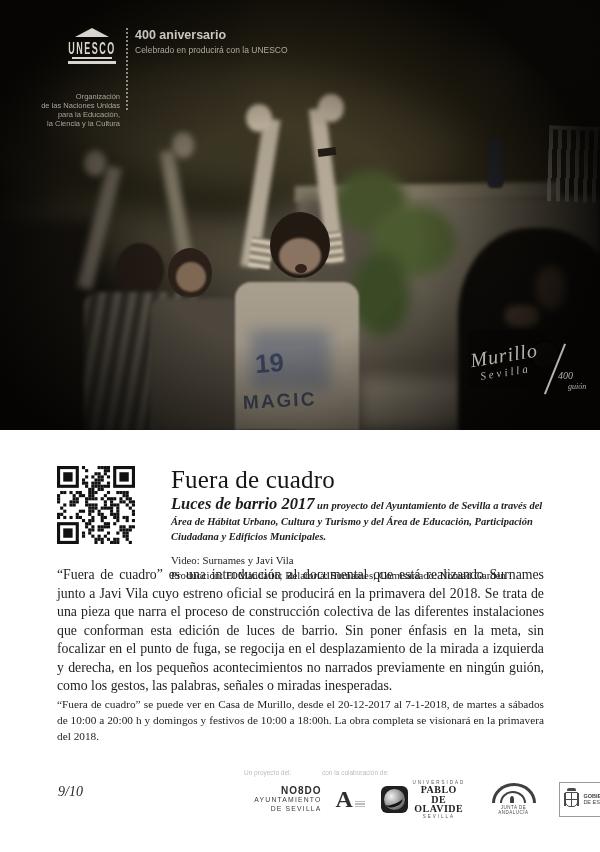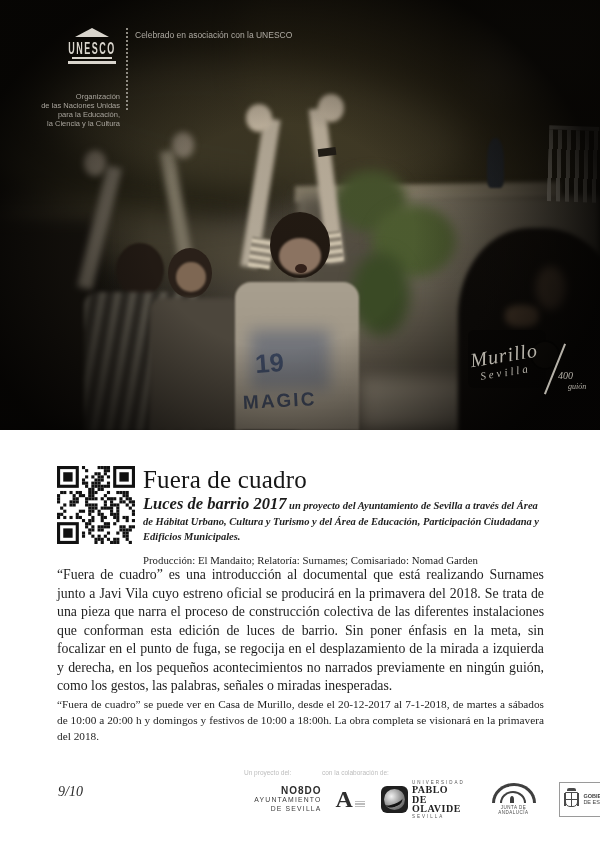--- a/index.html
+++ b/index.html
@@ -78,21 +78,21 @@
 
   
   .signature{position:absolute;left:462px;top:342px;width:130px;height:66px;z-index:6;color:#b6b2a9;}
   .sig-name{position:absolute;left:8px;top:2px;font-style:italic;font-size:20px;letter-spacing:1px;transform:rotate(-9deg);}
   .sig-city{position:absolute;left:18px;top:24px;font-style:italic;font-size:11px;letter-spacing:3px;transform:rotate(-9deg);}
   .sig-slash{position:absolute;left:92px;top:0;width:2px;height:54px;background:#b6b2a9;transform:rotate(22deg);}
   .sig-400{position:absolute;left:96px;top:28px;font-style:italic;font-size:10px;}
   .sig-anos{position:absolute;left:106px;top:40px;font-style:italic;font-size:8px;}
 
   
-  .article-head{position:absolute;top:466px;left:57px;width:487px;display:flex;gap:8px;}
+  .article-head{position:absolute;top:466px;left:57px;width:487px;display:flex;gap:36px;}
   .qr{width:78px;height:78px;flex:none;background:#fff;}
   .head-text{padding-top:0;}
   .art-title{margin:0;font-size:25px;font-weight:normal;letter-spacing:.2px;color:#161616;}
   .art-subtitle{margin:3px 0 0;line-height:13.5px;}
   .sub-lead{font-style:italic;font-weight:bold;font-size:16.5px;color:#1b1b1b;}
   .sub-rest{font-style:italic;font-weight:bold;font-size:10.5px;color:#222;}
   .credits{margin-top:9px;font-size:10.8px;line-height:15px;color:#222;}
 
   .article-body{position:absolute;top:566px;left:57px;width:487px;text-align:justify;font-size:13.8px;line-height:18.5px;color:#1d1d1d;}
   .article-body p{margin:0;}
@@ -109,21 +109,21 @@
   .nosdo .motto{font-size:10px;font-weight:bold;letter-spacing:1px;color:#2d2d2d;}
   .nosdo .l1,.nosdo .l2{font-size:6.8px;letter-spacing:1.2px;color:#3a3a3a;line-height:8.5px;}
   .alogo{margin-left:14px;display:flex;align-items:flex-end;}
   .alogo .a{font-family:"Liberation Serif",serif;font-weight:bold;font-size:24px;line-height:22px;color:#2e2e2e;}
   .alogo .bars{margin:0 0 3px 2px;}
   .alogo .bars div{width:10px;height:1.2px;background:#bdbdbd;margin-top:1.5px;}
   .upo{margin-left:16px;display:flex;align-items:center;}
   .upo-emblem{width:27px;height:27px;background:#1f1f1f;border-radius:6px;position:relative;flex:none;}
   .upo-emblem::before{content:"";position:absolute;inset:3px;border-radius:50%;background:radial-gradient(circle at 35% 35%,#f2f2f2,#8a8a8a 55%,#3d3d3d);}
   .upo-emblem::after{content:"";position:absolute;left:4px;top:10px;width:18px;height:8px;border-bottom:3px solid #141414;border-radius:50%;transform:rotate(-22deg);}
-  .upo-text{margin-left:4px;text-align:left;}
+  .upo-text{margin-left:4px;text-align:center;}
   .upo-top,.upo-bottom{font-size:4.5px;letter-spacing:2px;color:#555;}
   .upo-name{font-family:"Liberation Serif",serif;font-weight:bold;font-size:10px;line-height:9.5px;letter-spacing:.5px;color:#222;}
   .junta{margin-left:22px;text-align:center;width:52px;}
   .junta-arc{width:38px;height:17px;margin:0 auto;border:3px solid #3f3f3f;border-bottom:none;border-radius:50% 50% 0 0/100% 100% 0 0;position:relative;}
   .junta-arc::before{content:"";position:absolute;left:5px;bottom:0;width:22px;height:10px;border:2.5px solid #3f3f3f;border-bottom:none;border-radius:50% 50% 0 0/100% 100% 0 0;}
   .junta-arc::after{content:"";position:absolute;left:15px;bottom:0;width:4px;height:7px;background:#3f3f3f;border-radius:50% 50% 0 0;}
   .junta-label{margin-top:2px;font-size:4.5px;letter-spacing:.5px;color:#4a4a4a;}
   .gobierno{margin-left:20px;width:64px;height:35px;border:1px solid #9a9a9a;display:flex;align-items:center;padding:0 4px;box-sizing:border-box;}
   .escudo{width:15px;height:22px;position:relative;flex:none;}
   .escudo .crown{width:9px;height:3px;background:#4a4a4a;margin:0 auto;border-radius:2px 2px 0 0;}
@@ -199,21 +199,22 @@
         </div>
         <div class="org-lines">
           <div>Organización</div>
           <div>de las Naciones Unidas</div>
           <div>para la Educación,</div>
           <div>la Ciencia y la Cultura</div>
         </div>
       </div>
       <div class="unesco-divider"></div>
       <div class="anniv">
-        <div class="t-sub">Celebrado en asociación con la UNESCO</div>
+        <div class="t-line">400 aniversario</div>
+        <div class="t-sub">Celebrado en producirá con la UNESCO</div>
       </div>
     </div>
 
     <div class="signature">
       <div class="sig-name">Murillo</div>
       <div class="sig-city">Sevilla</div>
       <div class="sig-slash"></div>
       <div class="sig-400">400</div>
       <div class="sig-anos">guión</div>
     </div>
@@ -423,20 +424,21 @@
           <rect x="60" y="6" width="9" height="9" fill="#111"></rect>
           <rect x="0" y="54" width="21" height="21" fill="#111"></rect>
           <rect x="3" y="57" width="15" height="15" fill="#fff"></rect>
           <rect x="6" y="60" width="9" height="9" fill="#111"></rect>
         </svg>
     </div>
     <div class="head-text">
       <h1 class="art-title">Fuera de cuadro</h1>
       <p class="art-subtitle"><span class="sub-lead">Luces de barrio 2017</span><span class="sub-rest"> un proyecto del Ayuntamiento de Sevilla a través del Área de Hábitat Urbano, Cultura y Turismo y del Área de Educación, Participación Ciudadana y Edificios Municipales.</span></p>
       <div class="credits">
+        <div>Video: Surnames y Javi Vila</div>
         <div>Producción: El Mandaito; Relatoría: Surnames; Comisariado: Nomad Garden</div>
       </div>
     </div>
   </div>
 
   <div class="article-body">
     <p>“Fuera de cuadro” es una introducción al documental que está realizando Surnames junto a Javi Vila  cuyo estreno oficial se producirá en la primavera del 2018. Se trata de una pieza que narra el proceso de construcción colectiva de las diferentes instalaciones que conforman esta edición de luces de barrio.  Sin poner énfasis en la meta, sin focalizar en el punto de fuga, se regocija en el desplazamiento de la mirada a izquierda y derecha, en los pequeños acontecimientos no narrados previamente en ningún guión, como los gestos, las palabras, señales o miradas inesperadas.</p>
     <p class="footnote">“Fuera de cuadro” se puede ver en Casa de Murillo, desde el 20-12-2017 al 7-1-2018, de martes a sábados de 10:00 a 20:00 h y domingos y festivos de 10:00 a 18:00h. La obra completa se visionará en la primavera del 2018.</p>
   </div>
 

